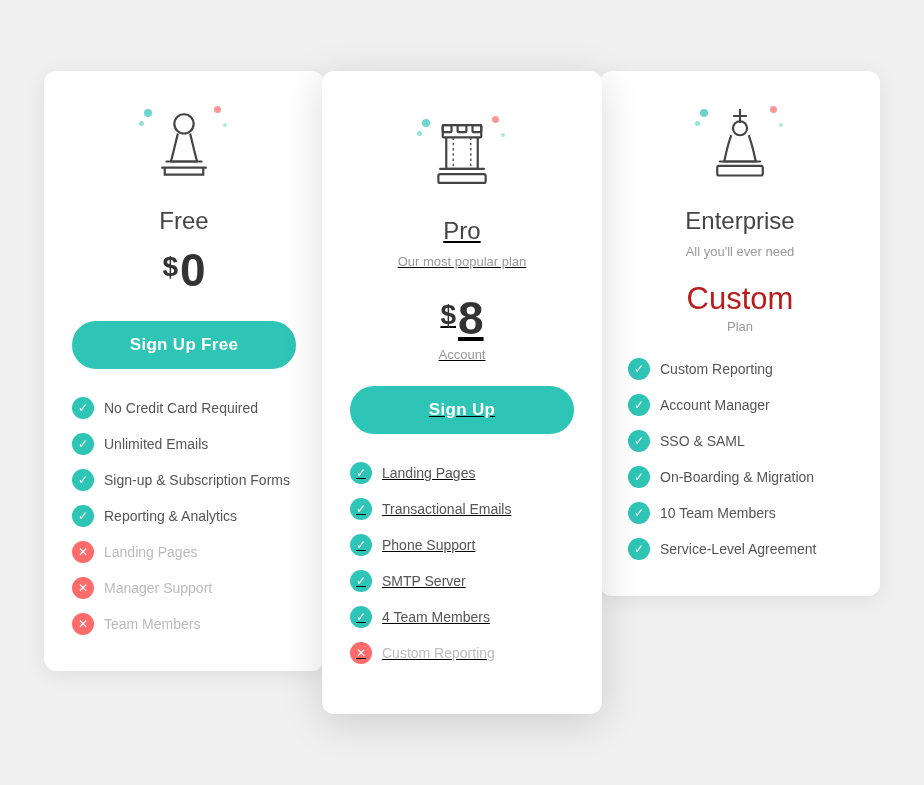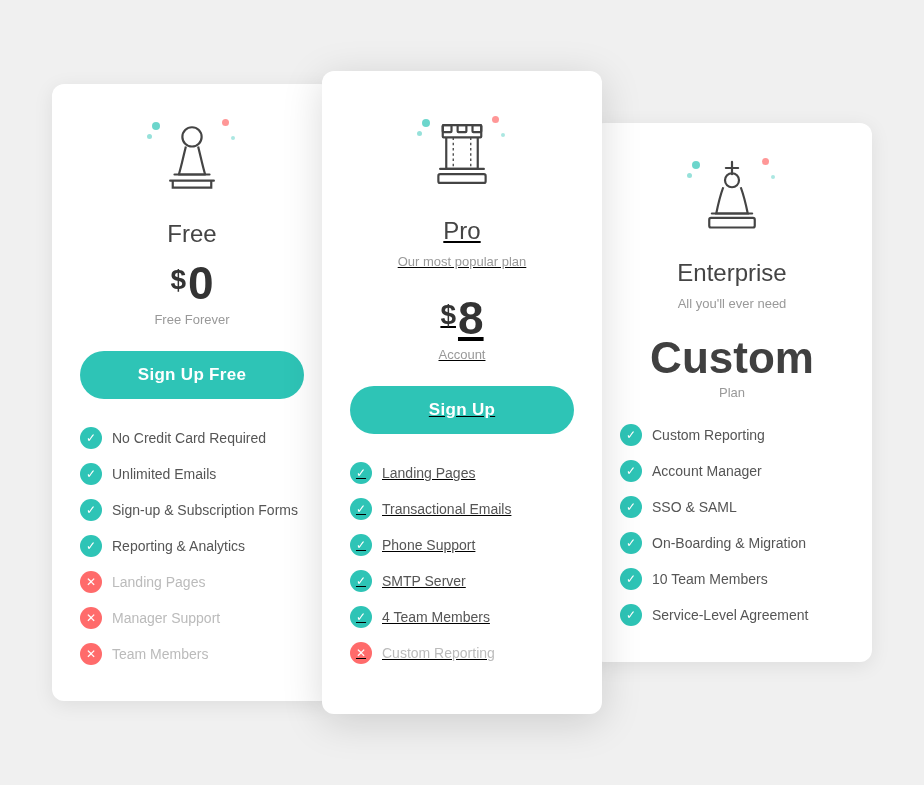--- a/index.html
+++ b/index.html
@@ -7,23 +7,23 @@
       font-family: 'Segoe UI', Arial, sans-serif;
       background: #f0f0f0;
       display: flex;
       justify-content: center;
       align-items: center;
       min-height: 785px;
       width: 924px;
     }
     .pricing-container {
       display: flex;
-      align-items: center;
-      justify-content: center;
-      gap: 0;
+      align-items: flex-start;
+      justify-content: center;
+      gap: 8px;
       padding: 20px 10px;
       width: 100%;
     }
     .card {
       background: #fff;
       border-radius: 12px;
       padding: 30px 28px 36px;
       width: 280px;
       box-shadow: 0 4px 20px rgba(0,0,0,0.08);
       position: relative;
@@ -74,23 +74,23 @@
       font-size: 28px;
       font-weight: 600;
       margin-top: 8px;
     }
     .price-label {
       font-size: 13px;
       color: #999;
       margin-top: 2px;
     }
     .price-custom {
-      font-size: 44px;
-      font-weight: 700;
-      color: #404040;
+      font-size: 31px;
+      font-weight: 400;
+      color: #b91c1c;
     }
     .cta-btn {
       display: block;
       width: 100%;
       padding: 14px 20px;
       border-radius: 50px;
       border: none;
       cursor: pointer;
       font-size: 17px;
       font-weight: 600;
@@ -162,21 +162,20 @@
     <path d="M18 72 L18 80 L62 80 L62 72" stroke="#444" stroke-width="2.5" fill="none"></path>
   </svg></div>
         </div>
       </div>
       <div class="plan-name">Free</div>
       <div class="price-block">
         <div class="price-amount">
           <span class="price-dollar">$ </span>
           <span>0</span>
         </div>
-        <div class="price-label">Free Forever</div>
       </div>
       <button class="cta-btn">Sign Up Free</button>
       <ul class="features-list">
         <li class="feature-item">
           <div class="check-icon">✓</div>
           <span>No Credit Card Required</span>
         </li>
         <li class="feature-item">
           <div class="check-icon">✓</div>
           <span>Unlimited Emails</span>

